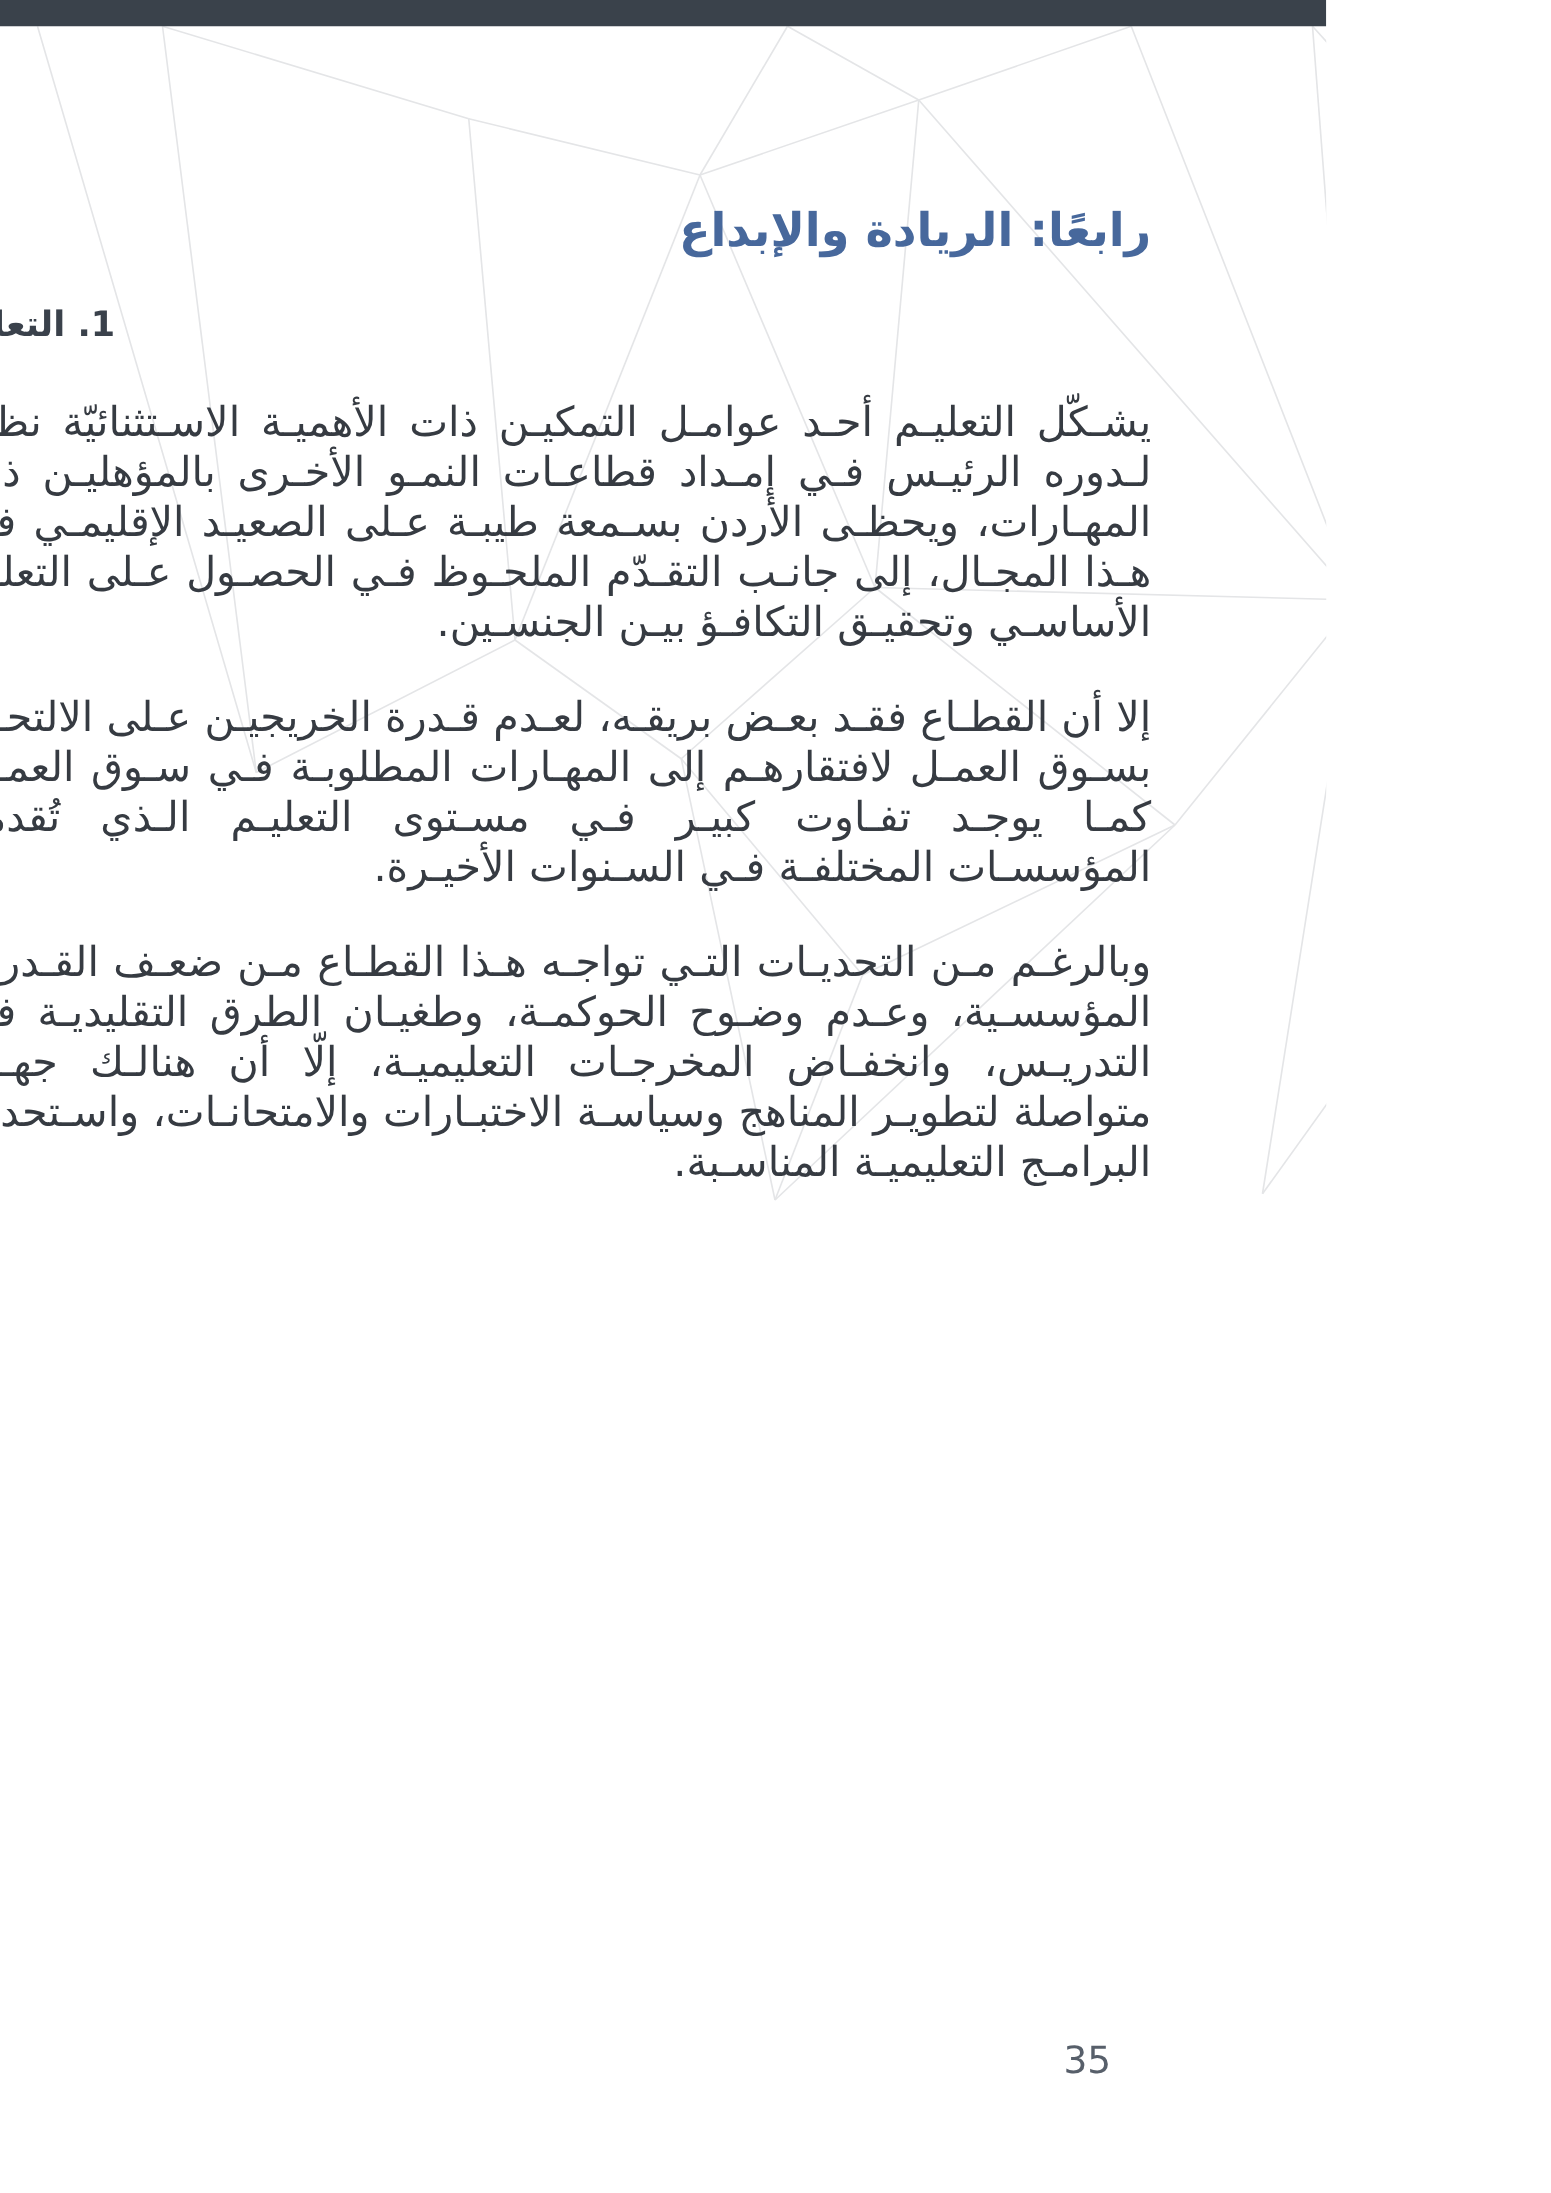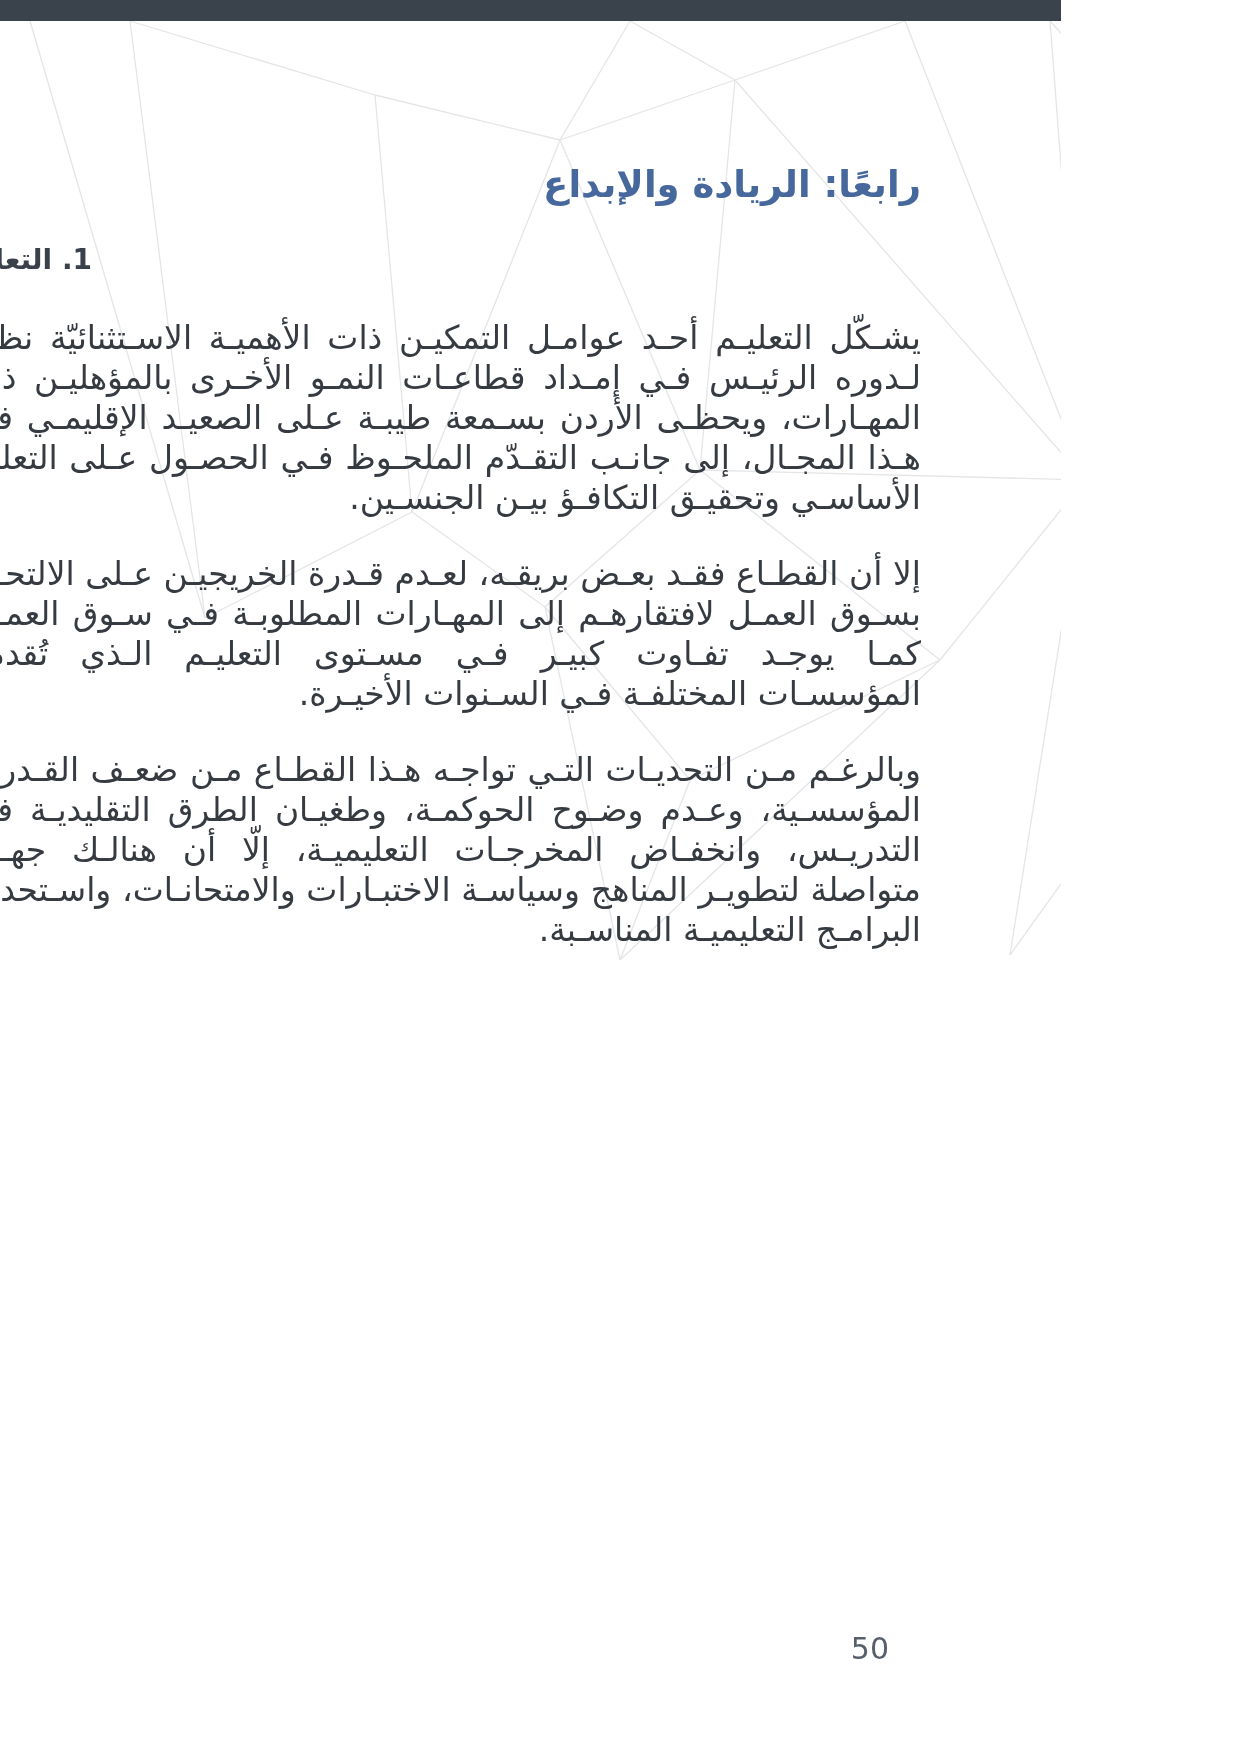--- a/index.html
+++ b/index.html
@@ -125,15 +125,15 @@
   </svg>
 
   <main class="content" dir="rtl" lang="ar">
     <h1 class="section-title">رابعًا: الريادة والإبداع</h1>
     <h2 class="subsection-title">1. التعليم</h2>
     <p class="body-par first">يشـكّل التعليـم أحـد عوامـل التمكيـن ذات الأهميـة الاسـتثنائيّة نظـرًا لـدوره الرئيـس فـي إمـداد قطاعـات النمـو الأخـرى بالمؤهليـن ذوي المهـارات، ويحظـى الأردن بسـمعة طيبـة عـلى الصعيـد الإقليمـي فـي هـذا المجـال، إلى جانـب التقـدّم الملحـوظ فـي الحصـول عـلى التعليـم الأساسـي وتحقيـق التكافـؤ بيـن الجنسـين.</p>
     <p class="body-par">إلا أن القطـاع فقـد بعـض بريقـه، لعـدم قـدرة الخريجيـن عـلى الالتحـاق بسـوق العمـل لافتقارهـم إلى المهـارات المطلوبـة فـي سـوق العمـل، كمـا يوجـد تفـاوت كبيـر فـي مسـتوى التعليـم الـذي تُقدمـه المؤسسـات المختلفـة فـي السـنوات الأخيـرة.</p>
     <p class="body-par">وبالرغـم مـن التحديـات التـي تواجـه هـذا القطـاع مـن ضعـف القـدرات المؤسسـية، وعـدم وضـوح الحوكمـة، وطغيـان الطرق التقليديـة فـي التدريـس، وانخفـاض المخرجـات التعليميـة، إلّا أن هنالـك جهـودًا متواصلة لتطويـر المناهج وسياسـة الاختبـارات والامتحانـات، واسـتحداث البرامـج التعليميـة المناسـبة.</p>
   </main>
 
-  <div class="pagenum">50</div>
+  <div class="pagenum">35</div>
 
 </div>
 
 </body></html>

